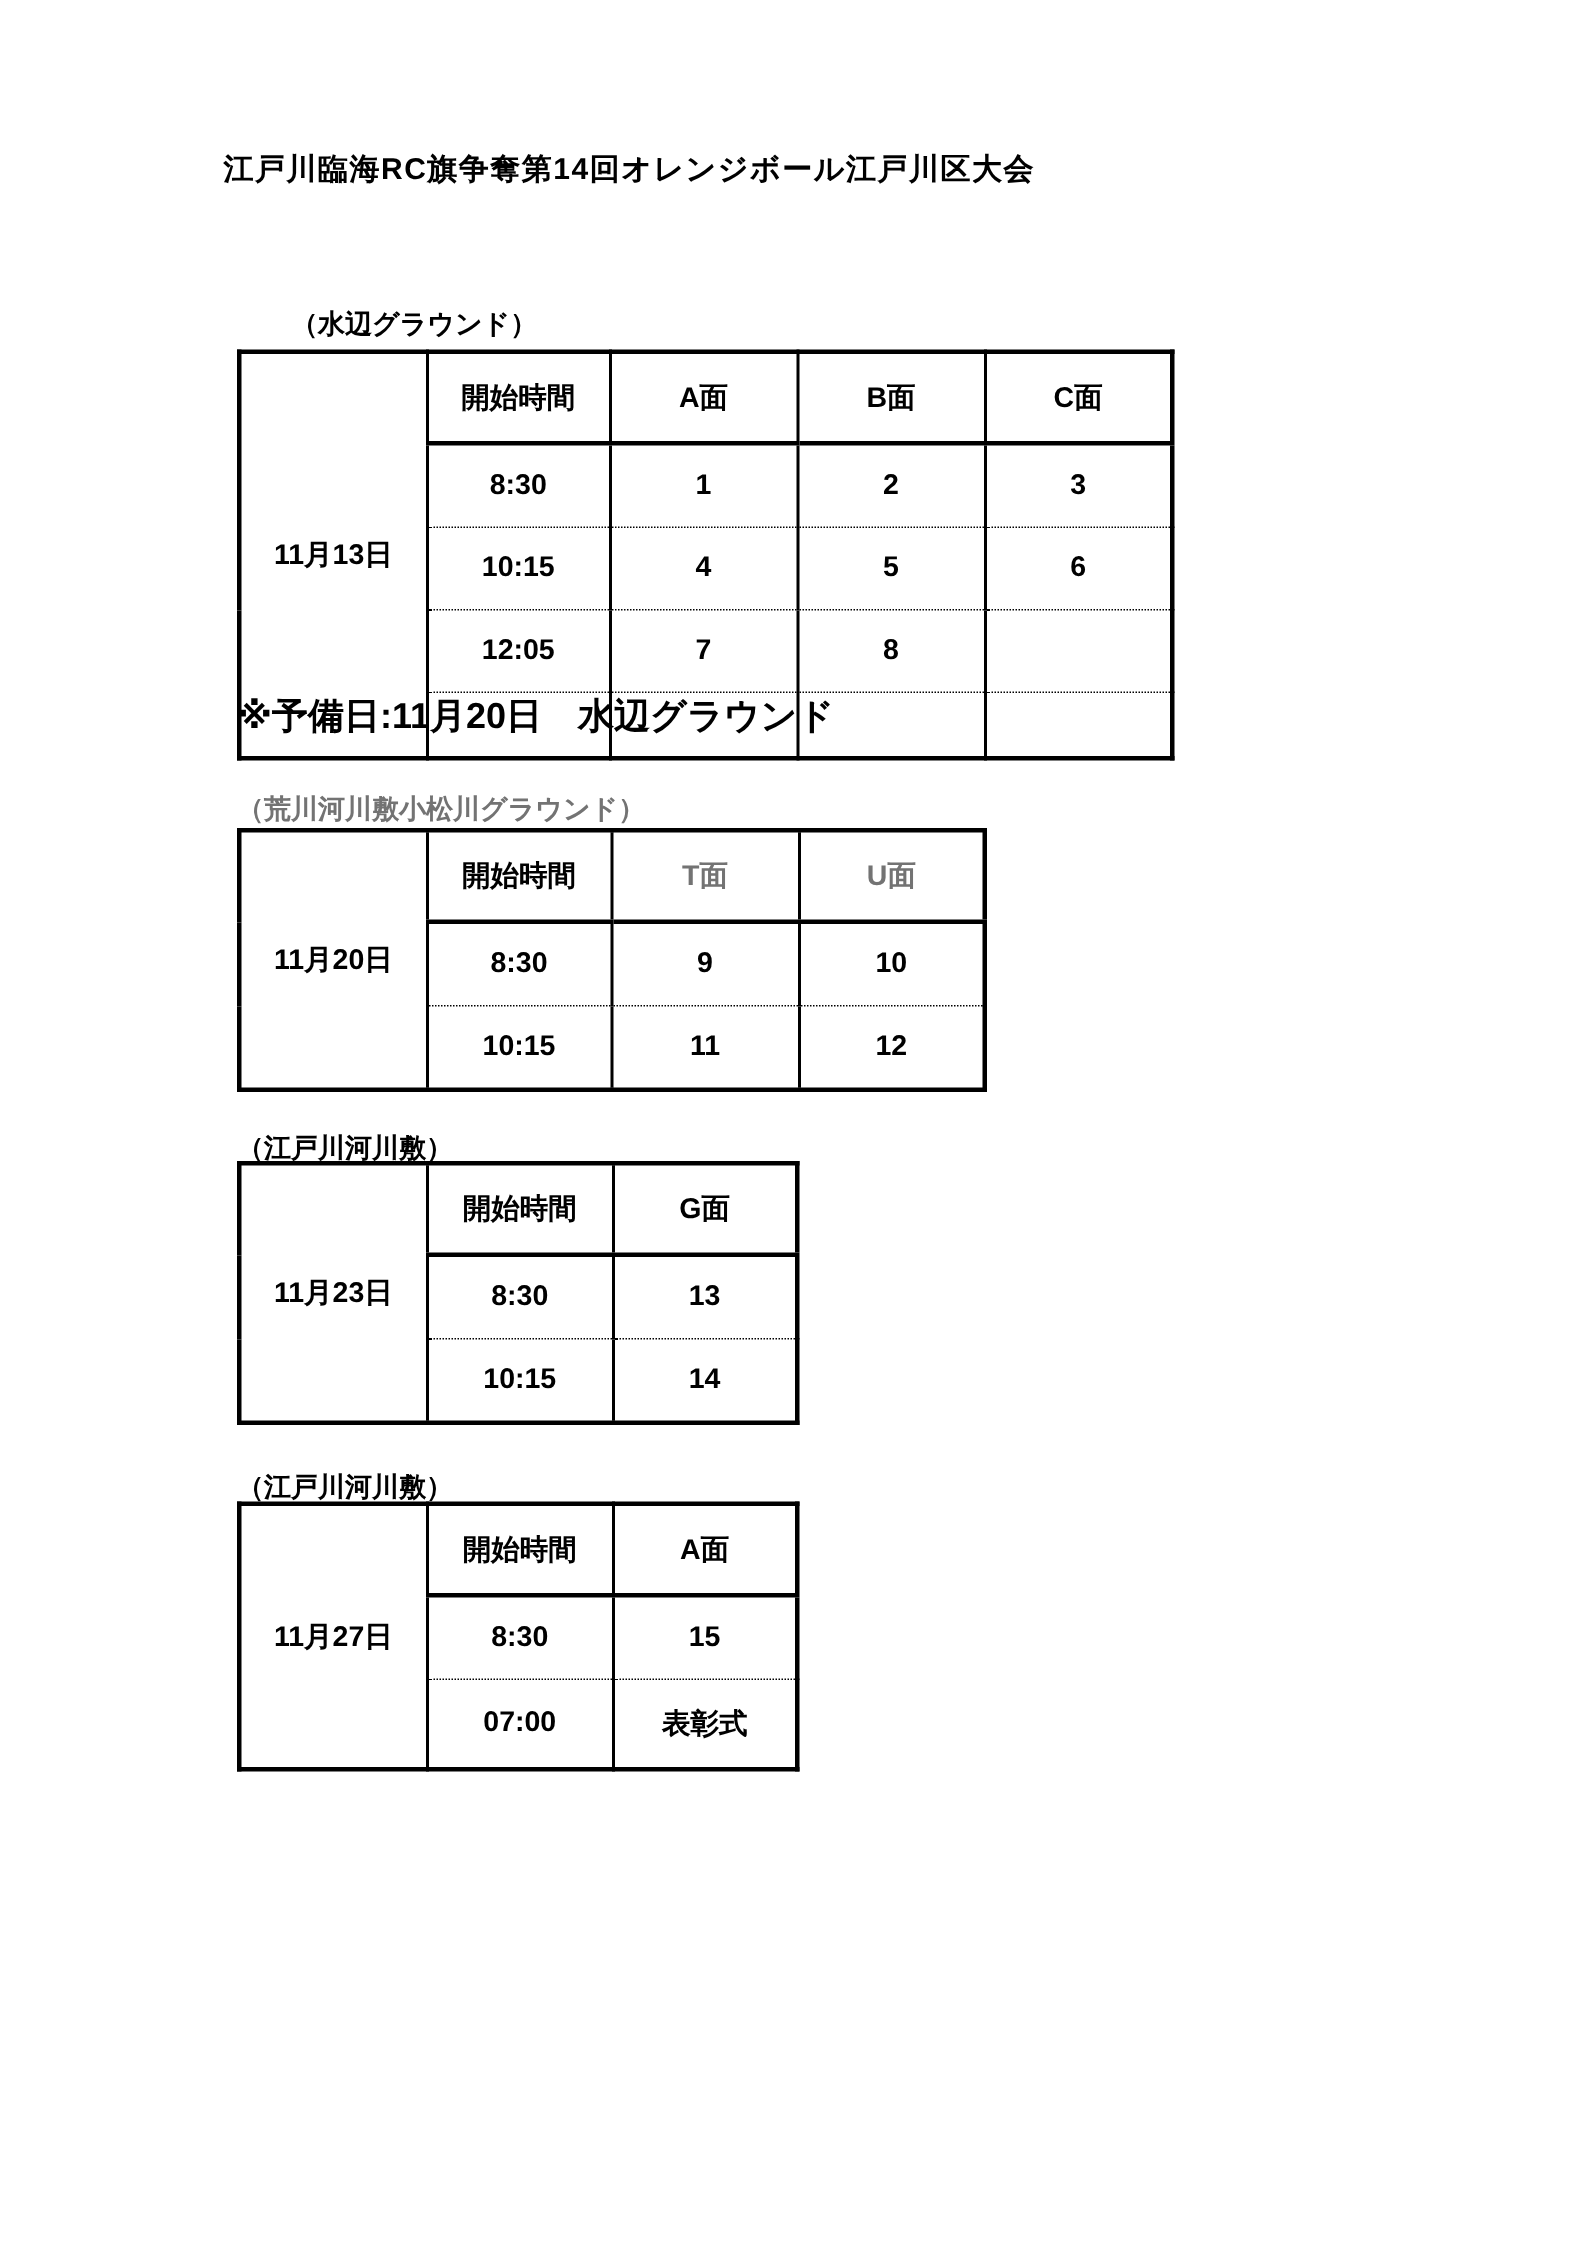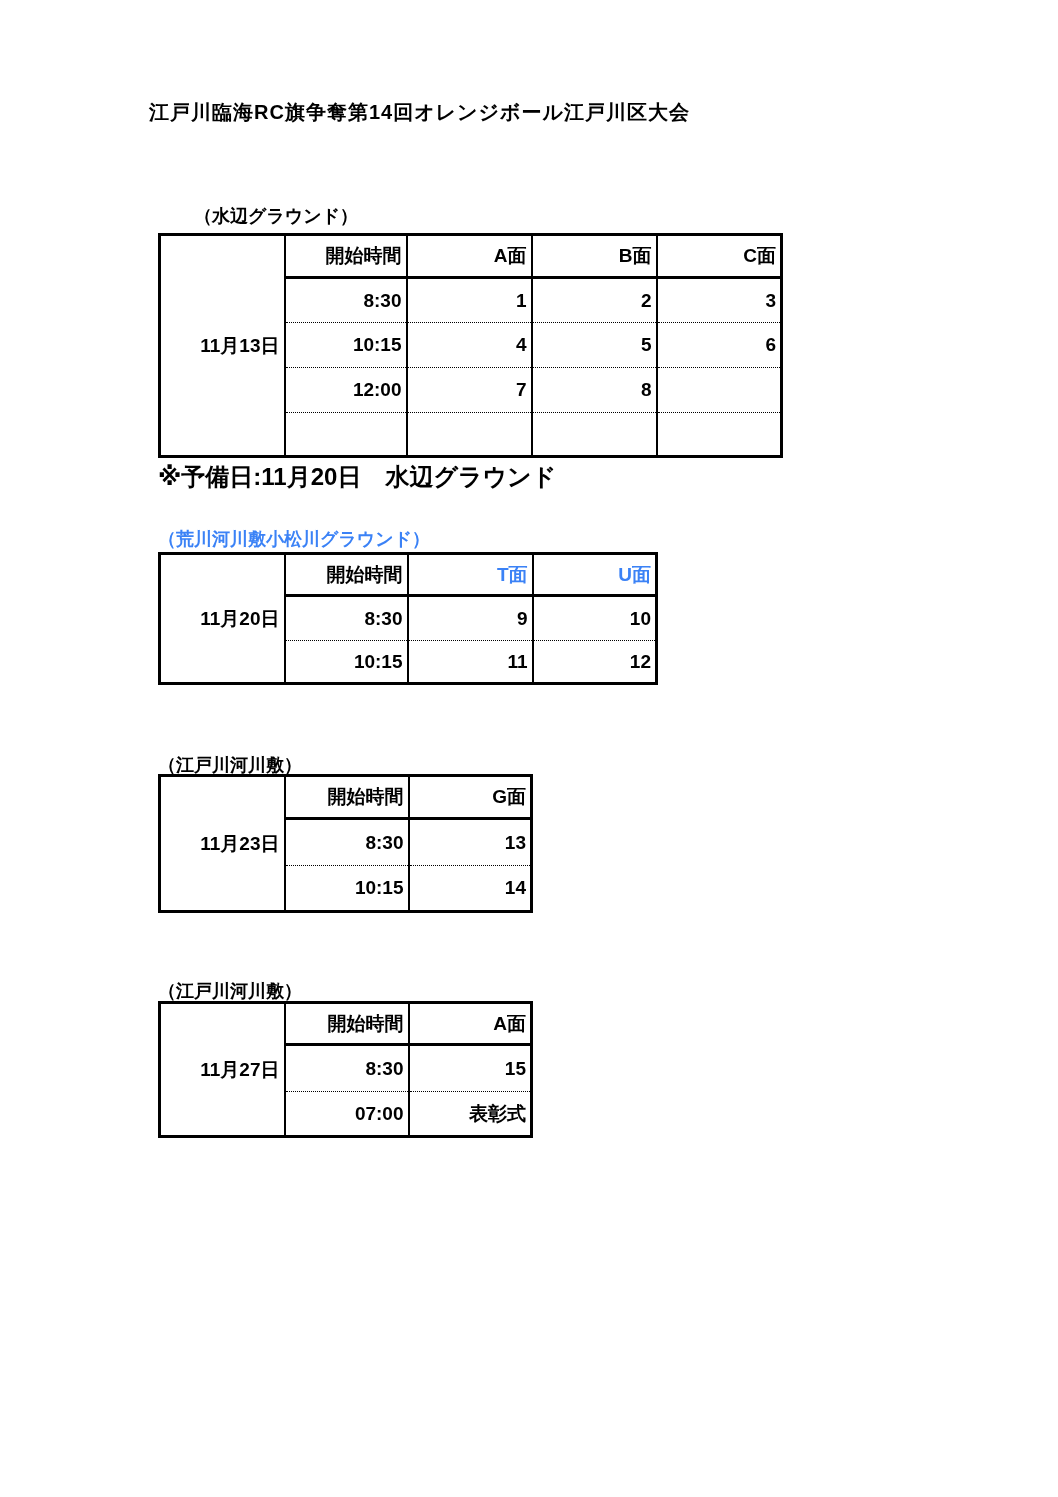--- a/index.html
+++ b/index.html
@@ -12,44 +12,44 @@
   }
   .abs { position: absolute; }
   #page-title {
     left: 149px; top: 99px;
     font-size: 20px; font-weight: bold;
     letter-spacing: 1px; white-space: nowrap;
   }
   .caption {
     font-size: 18px; font-weight: bold; white-space: nowrap;
   }
-  .red { color: #3b82f6; }
+  .red { color: #737373; }
   #caption-1 { left: 158px; top: 204px; margin-left: 36px; }
   #table-1   { left: 158px; top: 233px; }
   #reserve-note { left: 158px; top: 461px; font-size: 24px; font-weight: bold; white-space: nowrap; }
   #caption-2 { left: 158px; top: 527px; }
   #table-2   { left: 158px; top: 552px; }
   #caption-3 { left: 158px; top: 753px; text-align: center; }
   #table-3   { left: 158px; top: 774px; }
   #caption-4 { left: 158px; top: 979px; }
   #table-4   { left: 158px; top: 1001px; }
 
   table.sched {
     border-collapse: collapse;
     table-layout: fixed;
     border: 3px solid #000;
   }
   table.sched th, table.sched td {
     border-left: 2px solid #000;
     border-right: 2px solid #000;
-    text-align: right;
+    text-align: center;
     vertical-align: middle;
     font-size: 19px;
     font-weight: bold;
-    padding: 4px;
+    padding: 16px;
     overflow: hidden;
   }
   table.sched th.colhead { border-bottom: 3px solid #000; }
   table.sched td.dot { border-top: 1px dotted #000; }
 </style>
 </head>
 <body>
 
 <div id="page-title" class="abs">江戸川臨海RC旗争奪第14回オレンジボール江戸川区大会</div>
 
@@ -76,21 +76,21 @@
       <td>2</td>
       <td>3</td>
     </tr>
     <tr style="height:45px">
       <td class="dot">10:15</td>
       <td class="dot">4</td>
       <td class="dot">5</td>
       <td class="dot">6</td>
     </tr>
     <tr style="height:45px">
-      <td class="dot">12:00</td>
+      <td class="dot">12:05</td>
       <td class="dot">7</td>
       <td class="dot">8</td>
       <td class="dot"></td>
     </tr>
     <tr style="height:44px">
       <td class="dot"></td>
       <td class="dot"></td>
       <td class="dot"></td>
       <td class="dot"></td>
     </tr>

